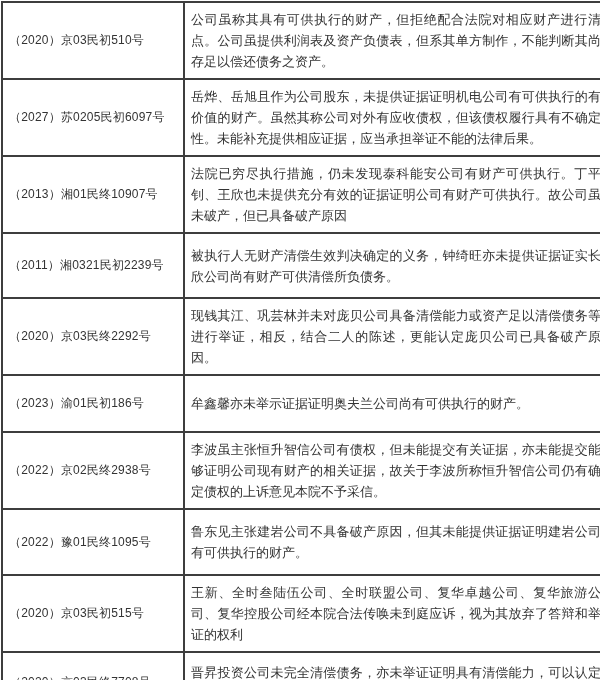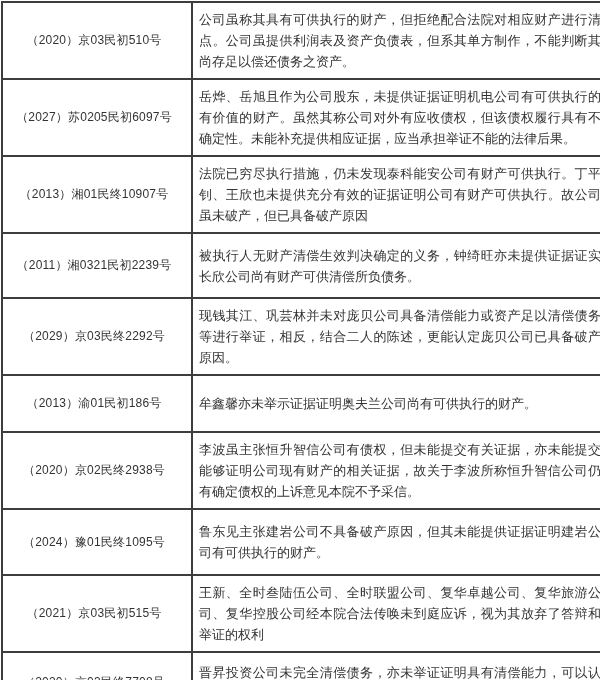--- a/index.html
+++ b/index.html
@@ -24,24 +24,23 @@
   }
   td {
     border: 2px solid #3d3d3d;
     vertical-align: middle;
     color: #333333;
     font-weight: 500;
     background: #ffffff;
   }
   td.case-cell {
     width: 170px;
-    padding: 3px 12px 3px 6px;
+    padding: 3px 4px 3px 6px;
     font-size: 12px;
     letter-spacing: 0.2px;
-    text-align: center;
   }
   td.desc-cell {
     padding: 6px 8px 6px 6px;
     font-size: 13px;
     line-height: 21px;
     text-align: justify;
   }
 </style>
 </head>
 <body>
@@ -59,37 +58,37 @@
   </tr>
         <tr style="height: 68px;">
     <td class="case-cell">（2013）湘01民终10907号</td>
     <td class="desc-cell">法院已穷尽执行措施，仍未发现泰科能安公司有财产可供执行。丁平钊、王欣也未提供充分有效的证据证明公司有财产可供执行。故公司虽未破产，但已具备破产原因</td>
   </tr>
         <tr style="height: 65px;">
     <td class="case-cell">（2011）湘0321民初2239号</td>
     <td class="desc-cell">被执行人无财产清偿生效判决确定的义务，钟绮旺亦未提供证据证实长欣公司尚有财产可供清偿所负债务。</td>
   </tr>
         <tr style="height: 70px;">
-    <td class="case-cell">（2029）京03民终2292号</td>
+    <td class="case-cell">（2020）京03民终2292号</td>
     <td class="desc-cell">现钱其江、巩芸林并未对庞贝公司具备清偿能力或资产足以清偿债务等进行举证，相反，结合二人的陈述，更能认定庞贝公司已具备破产原因。</td>
   </tr>
         <tr style="height: 57px;">
-    <td class="case-cell">（2013）渝01民初186号</td>
+    <td class="case-cell">（2023）渝01民初186号</td>
     <td class="desc-cell">牟鑫馨亦未举示证据证明奥夫兰公司尚有可供执行的财产。</td>
   </tr>
         <tr style="height: 74px;">
-    <td class="case-cell">（2020）京02民终2938号</td>
+    <td class="case-cell">（2022）京02民终2938号</td>
     <td class="desc-cell">李波虽主张恒升智信公司有债权，但未能提交有关证据，亦未能提交能够证明公司现有财产的相关证据，故关于李波所称恒升智信公司仍有确定债权的上诉意见本院不予采信。</td>
   </tr>
         <tr style="height: 66px;">
-    <td class="case-cell">（2024）豫01民终1095号</td>
+    <td class="case-cell">（2022）豫01民终1095号</td>
     <td class="desc-cell">鲁东见主张建岩公司不具备破产原因，但其未能提供证据证明建岩公司有可供执行的财产。</td>
   </tr>
         <tr style="height: 64px;">
-    <td class="case-cell">（2021）京03民初515号</td>
+    <td class="case-cell">（2020）京03民初515号</td>
     <td class="desc-cell">王新、全时叁陆伍公司、全时联盟公司、复华卓越公司、复华旅游公司、复华控股公司经本院合法传唤未到庭应诉，视为其放弃了答辩和举证的权利</td>
   </tr>
         <tr style="height: 61px;">
     <td class="case-cell">（2020）京03民终7708号</td>
     <td class="desc-cell">晋昇投资公司未完全清偿债务，亦未举证证明具有清偿能力，可以认定晋昇投资公司已经具备破产原因</td>
   </tr>
       </tbody>
   </table>
 </div>
 

